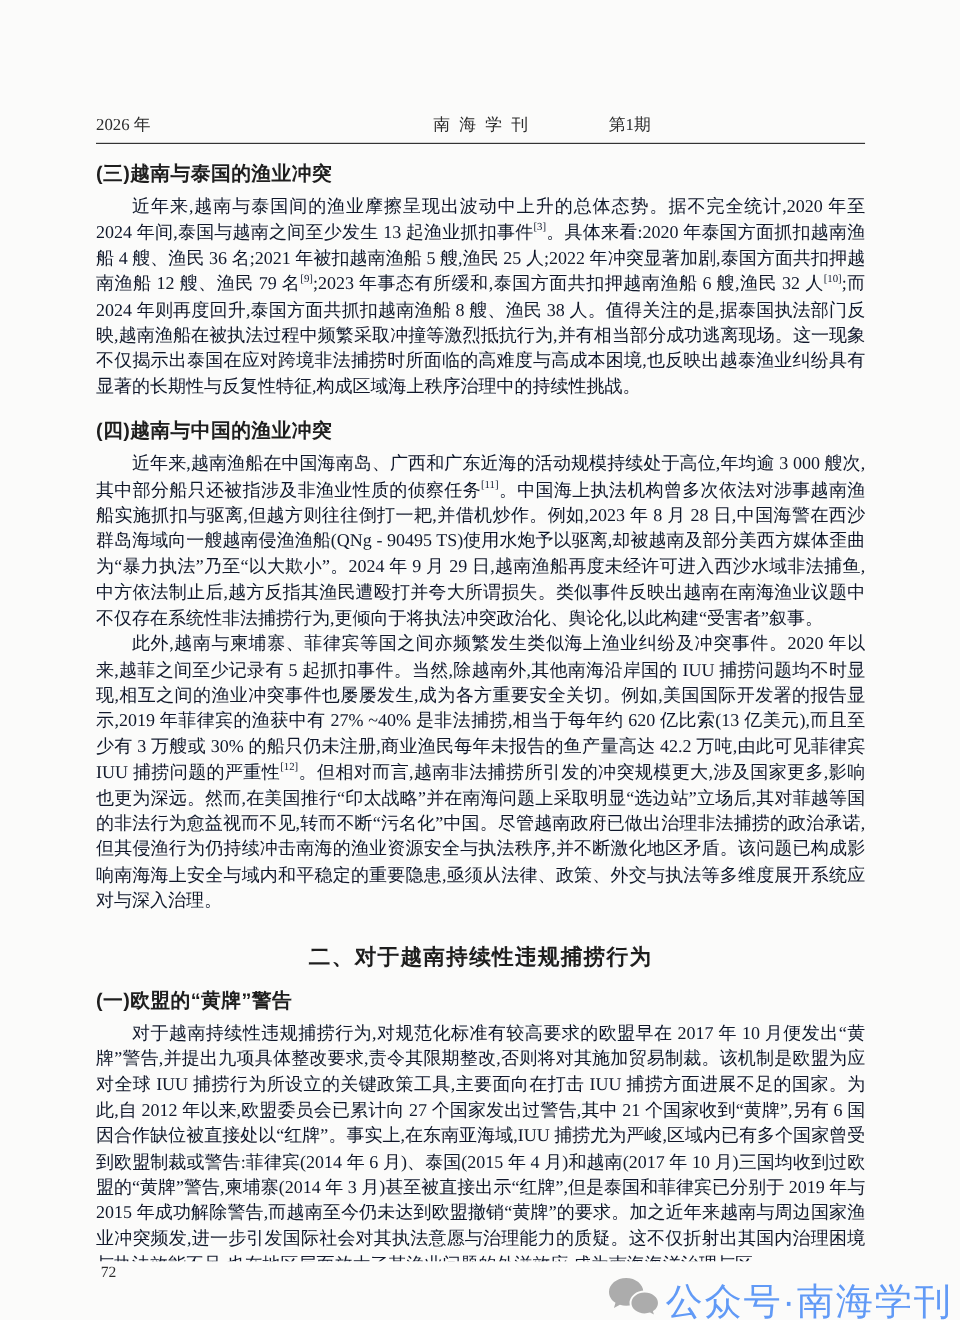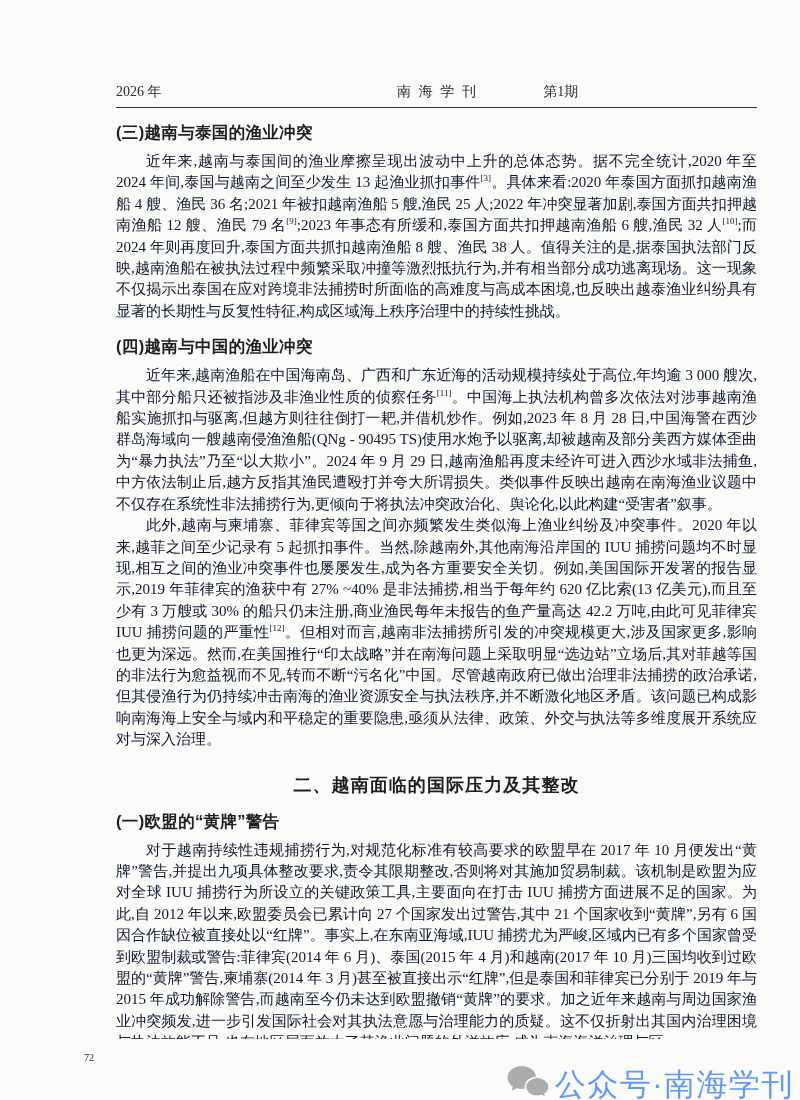--- a/index.html
+++ b/index.html
@@ -8,25 +8,24 @@
     position:relative;
     width:800px; height:1100px;
     margin:0 auto;
     background:#fbfbfa;
     overflow:hidden;
     font-family:"Liberation Serif", serif;
     color:#262626;
   }
   .column {
     position:absolute;
-    left:80px; top:83px;
+    left:80px; top:95px;
     width:641px;
     height:956px;
     overflow:hidden;
-    margin-left:36px;
   }
   .page-header {
     display:flex;
     align-items:baseline;
     font-size:14px;
     color:#2b2b2b;
   }
   .page-header .hcell { flex:1; }
   .hcell.left { text-align:left; }
   .hcell.center { text-align:center; letter-spacing:0.55em; text-indent:0.55em; }
@@ -61,21 +60,21 @@
     color:#0f172a;
   }
   .body-para sup {
     font-size:9px;
     line-height:0;
     vertical-align:super;
   }
   .page-number {
     position:absolute;
     left:84px; top:1052px;
-    font-size:10px;
+    font-size:13px;
     color:#2b2b2b;
   }
   .watermark {
     position:absolute;
     right:6px; bottom:-6px;
     display:flex;
     align-items:center;
     gap:5px;
     pointer-events:none;
   }
@@ -102,21 +101,21 @@
       <span class="hcell right">第1期</span>
     </div>
     <hr class="header-rule">
 
     <div id="article-body">
         <div class="subheading">(三)越南与泰国的渔业冲突</div>
         <p class="body-para">近年来,越南与泰国间的渔业摩擦呈现出波动中上升的总体态势。据不完全统计,2020 年至 2024 年间,泰国与越南之间至少发生 13 起渔业抓扣事件<sup>[3]</sup>。具体来看:2020 年泰国方面抓扣越南渔船 4 艘、渔民 36 名;2021 年被扣越南渔船 5 艘,渔民 25 人;2022 年冲突显著加剧,泰国方面共扣押越南渔船 12 艘、渔民 79 名<sup>[9]</sup>;2023 年事态有所缓和,泰国方面共扣押越南渔船 6 艘,渔民 32 人<sup>[10]</sup>;而 2024 年则再度回升,泰国方面共抓扣越南渔船 8 艘、渔民 38 人。值得关注的是,据泰国执法部门反映,越南渔船在被执法过程中频繁采取冲撞等激烈抵抗行为,并有相当部分成功逃离现场。这一现象不仅揭示出泰国在应对跨境非法捕捞时所面临的高难度与高成本困境,也反映出越泰渔业纠纷具有显著的长期性与反复性特征,构成区域海上秩序治理中的持续性挑战。</p>
         <div class="subheading">(四)越南与中国的渔业冲突</div>
         <p class="body-para">近年来,越南渔船在中国海南岛、广西和广东近海的活动规模持续处于高位,年均逾 3 000 艘次,其中部分船只还被指涉及非渔业性质的侦察任务<sup>[11]</sup>。中国海上执法机构曾多次依法对涉事越南渔船实施抓扣与驱离,但越方则往往倒打一耙,并借机炒作。例如,2023 年 8 月 28 日,中国海警在西沙群岛海域向一艘越南侵渔渔船(QNg - 90495 TS)使用水炮予以驱离,却被越南及部分美西方媒体歪曲为“暴力执法”乃至“以大欺小”。2024 年 9 月 29 日,越南渔船再度未经许可进入西沙水域非法捕鱼,中方依法制止后,越方反指其渔民遭殴打并夸大所谓损失。类似事件反映出越南在南海渔业议题中不仅存在系统性非法捕捞行为,更倾向于将执法冲突政治化、舆论化,以此构建“受害者”叙事。</p>
         <p class="body-para">此外,越南与柬埔寨、菲律宾等国之间亦频繁发生类似海上渔业纠纷及冲突事件。2020 年以来,越菲之间至少记录有 5 起抓扣事件。当然,除越南外,其他南海沿岸国的 IUU 捕捞问题均不时显现,相互之间的渔业冲突事件也屡屡发生,成为各方重要安全关切。例如,美国国际开发署的报告显示,2019 年菲律宾的渔获中有 27% ~40% 是非法捕捞,相当于每年约 620 亿比索(13 亿美元),而且至少有 3 万艘或 30% 的船只仍未注册,商业渔民每年未报告的鱼产量高达 42.2 万吨,由此可见菲律宾 IUU 捕捞问题的严重性<sup>[12]</sup>。但相对而言,越南非法捕捞所引发的冲突规模更大,涉及国家更多,影响也更为深远。然而,在美国推行“印太战略”并在南海问题上采取明显“选边站”立场后,其对菲越等国的非法行为愈益视而不见,转而不断“污名化”中国。尽管越南政府已做出治理非法捕捞的政治承诺,但其侵渔行为仍持续冲击南海的渔业资源安全与执法秩序,并不断激化地区矛盾。该问题已构成影响南海海上安全与域内和平稳定的重要隐患,亟须从法律、政策、外交与执法等多维度展开系统应对与深入治理。</p>
-        <div class="chapter-title">二、越南面临的国际压力及其整改</div>
+        <div class="chapter-title">二、对于越南持续性违规捕捞行为</div>
         <div class="subheading">(一)欧盟的“黄牌”警告</div>
         <p class="body-para">对于越南持续性违规捕捞行为,对规范化标准有较高要求的欧盟早在 2017 年 10 月便发出“黄牌”警告,并提出九项具体整改要求,责令其限期整改,否则将对其施加贸易制裁。该机制是欧盟为应对全球 IUU 捕捞行为所设立的关键政策工具,主要面向在打击 IUU 捕捞方面进展不足的国家。为此,自 2012 年以来,欧盟委员会已累计向 27 个国家发出过警告,其中 21 个国家收到“黄牌”,另有 6 国因合作缺位被直接处以“红牌”。事实上,在东南亚海域,IUU 捕捞尤为严峻,区域内已有多个国家曾受到欧盟制裁或警告:菲律宾(2014 年 6 月)、泰国(2015 年 4 月)和越南(2017 年 10 月)三国均收到过欧盟的“黄牌”警告,柬埔寨(2014 年 3 月)甚至被直接出示“红牌”,但是泰国和菲律宾已分别于 2019 年与 2015 年成功解除警告,而越南至今仍未达到欧盟撤销“黄牌”的要求。加之近年来越南与周边国家渔业冲突频发,进一步引发国际社会对其执法意愿与治理能力的质疑。这不仅折射出其国内治理困境与执法效能不足,也在地区层面放大了其渔业问题的外溢效应,成为南海海洋治理与区</p>
       </div>
 
   </div>
 
   <div class="page-number">72</div>
 
   <div class="watermark">
     <span>

